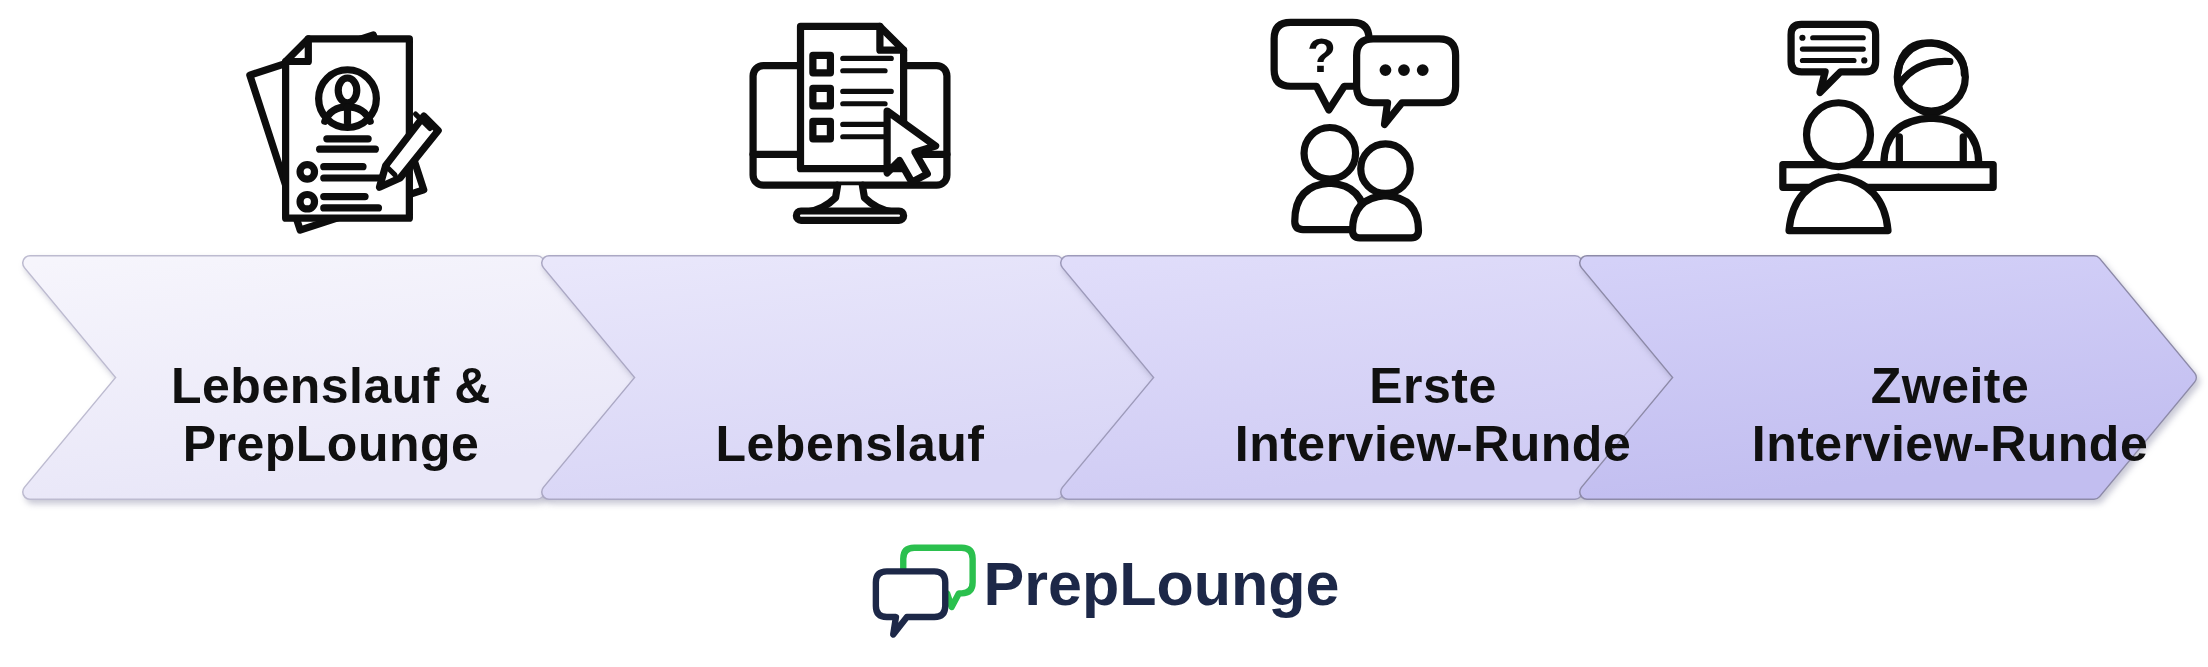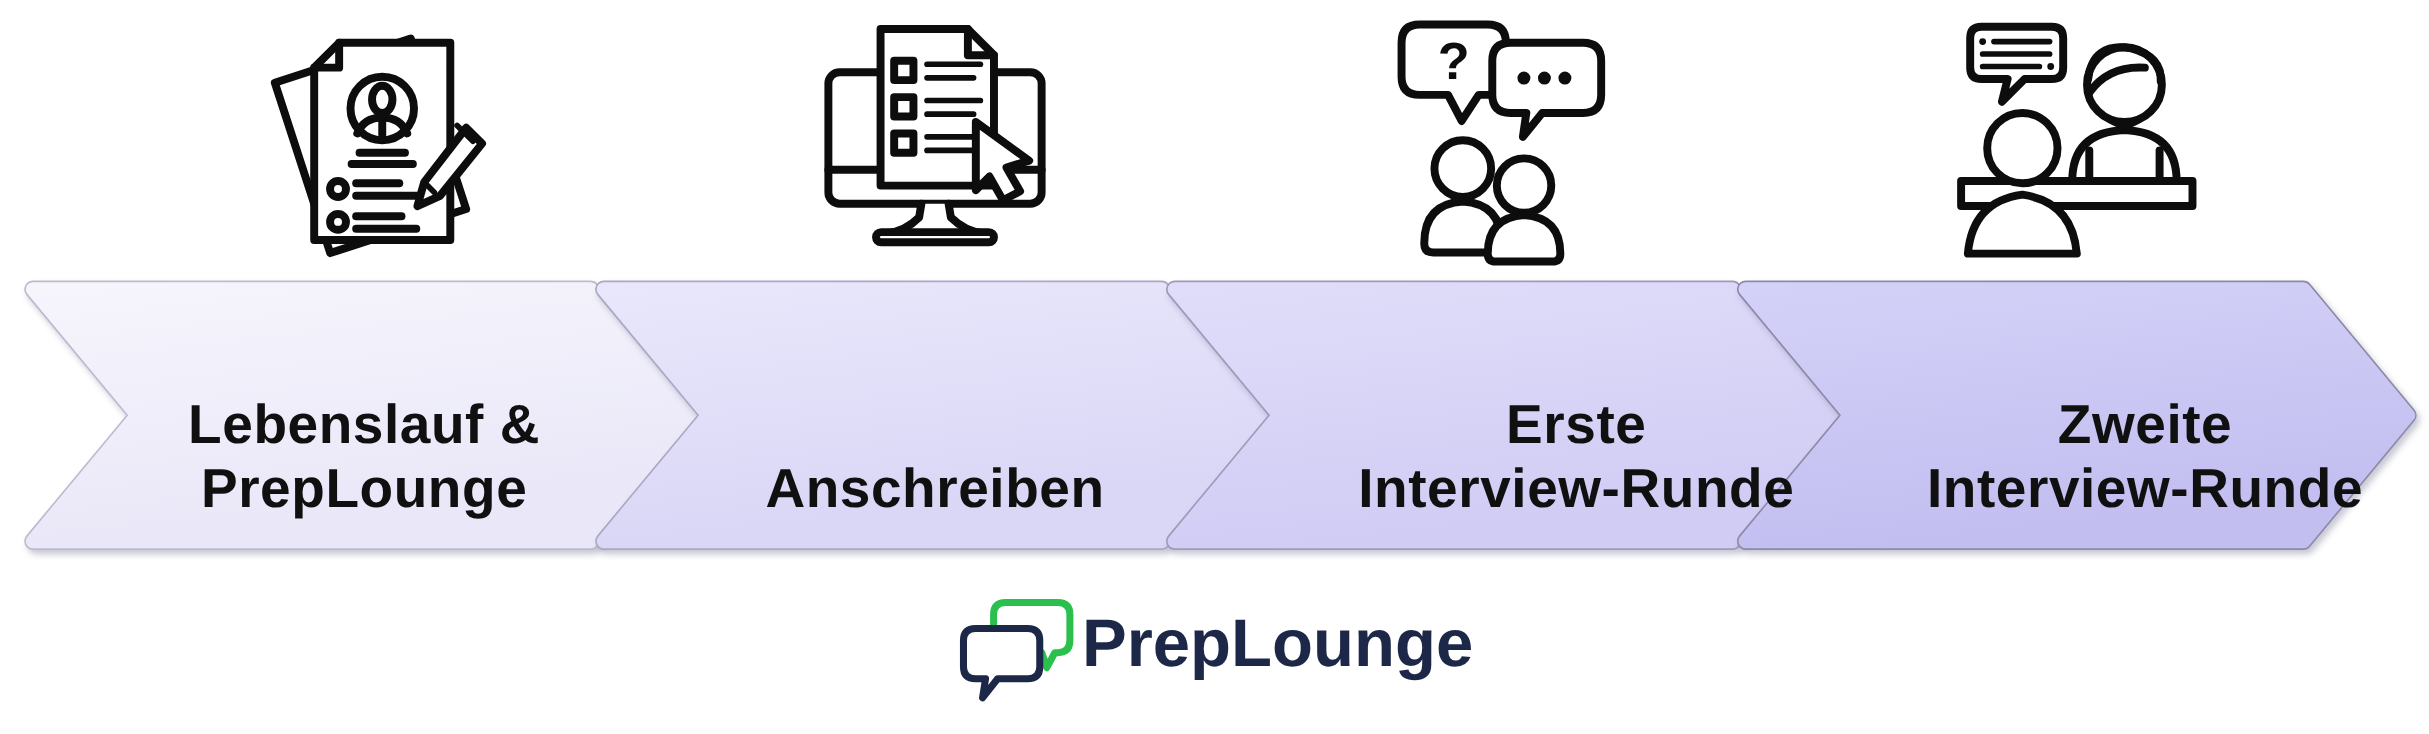--- a/index.html
+++ b/index.html
@@ -165,21 +165,21 @@
       <circle class="ikf" cx="62" cy="119" r="31"></circle>
       <path class="ikf" d="M14 212 Q18 166 62 160 Q106 166 110 212 Z"></path>
     </svg>
   </div>
 
   <div class="step-label" style="left:30px">
     <div>Lebenslauf &amp;</div>
     <div>PrepLounge</div>
   </div>
   <div class="step-label" style="left:549px">
-    <div>Anschreiben</div>
+    <div>Lebenslauf</div>
   </div>
   <div class="step-label" style="left:1132px">
     <div>Erste</div>
     <div>Interview-Runde</div>
   </div>
   <div class="step-label" style="left:1649px">
     <div>Zweite</div>
     <div>Interview-Runde</div>
   </div>
 

